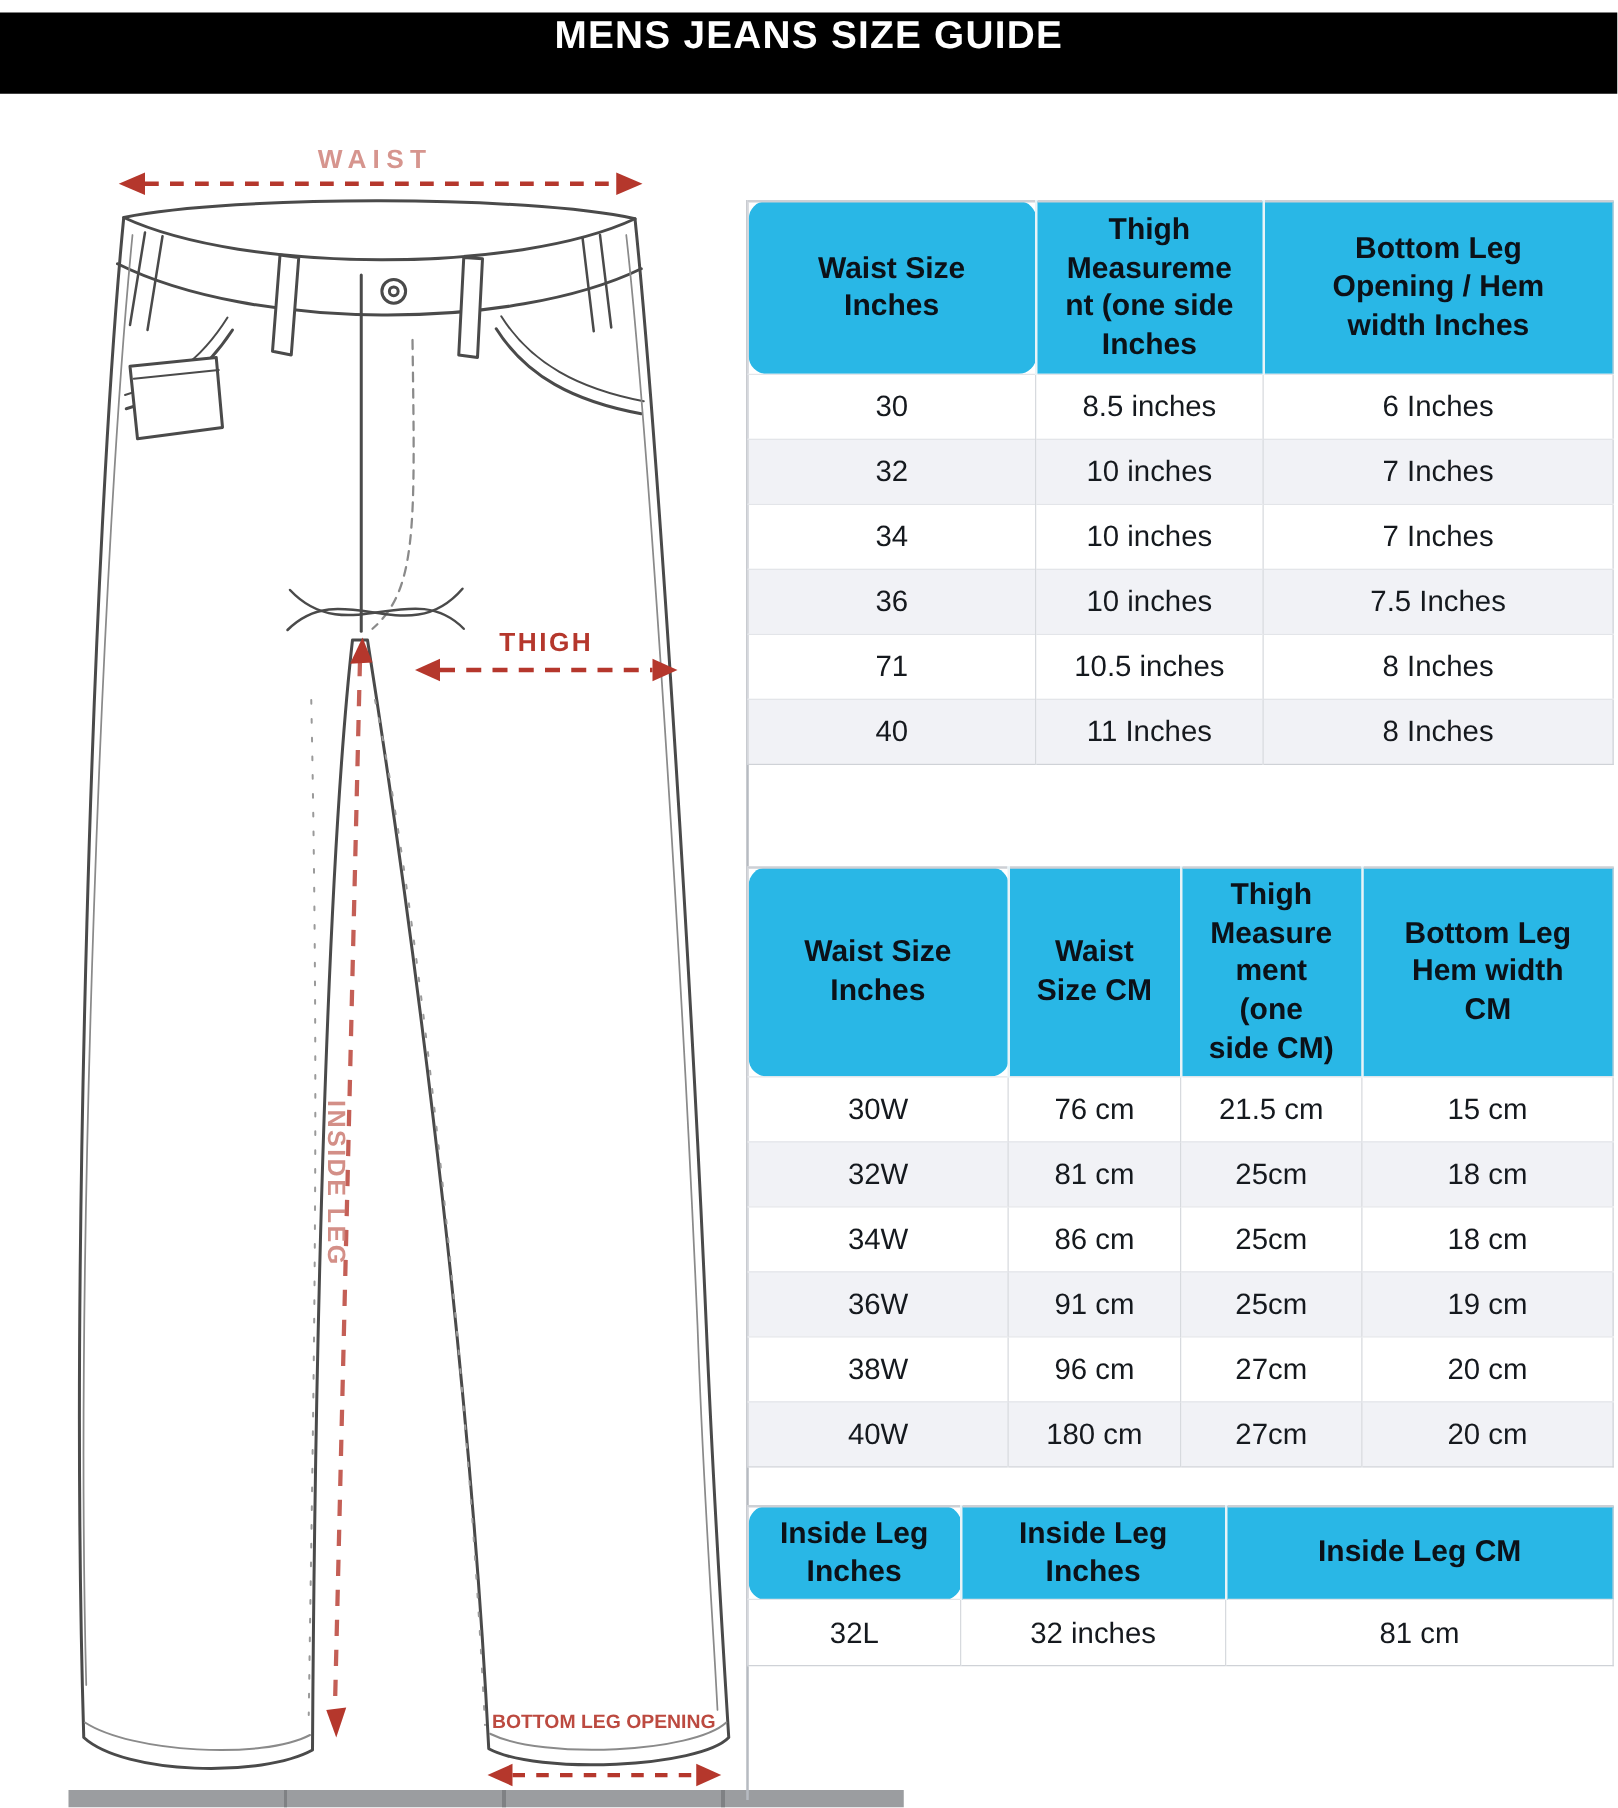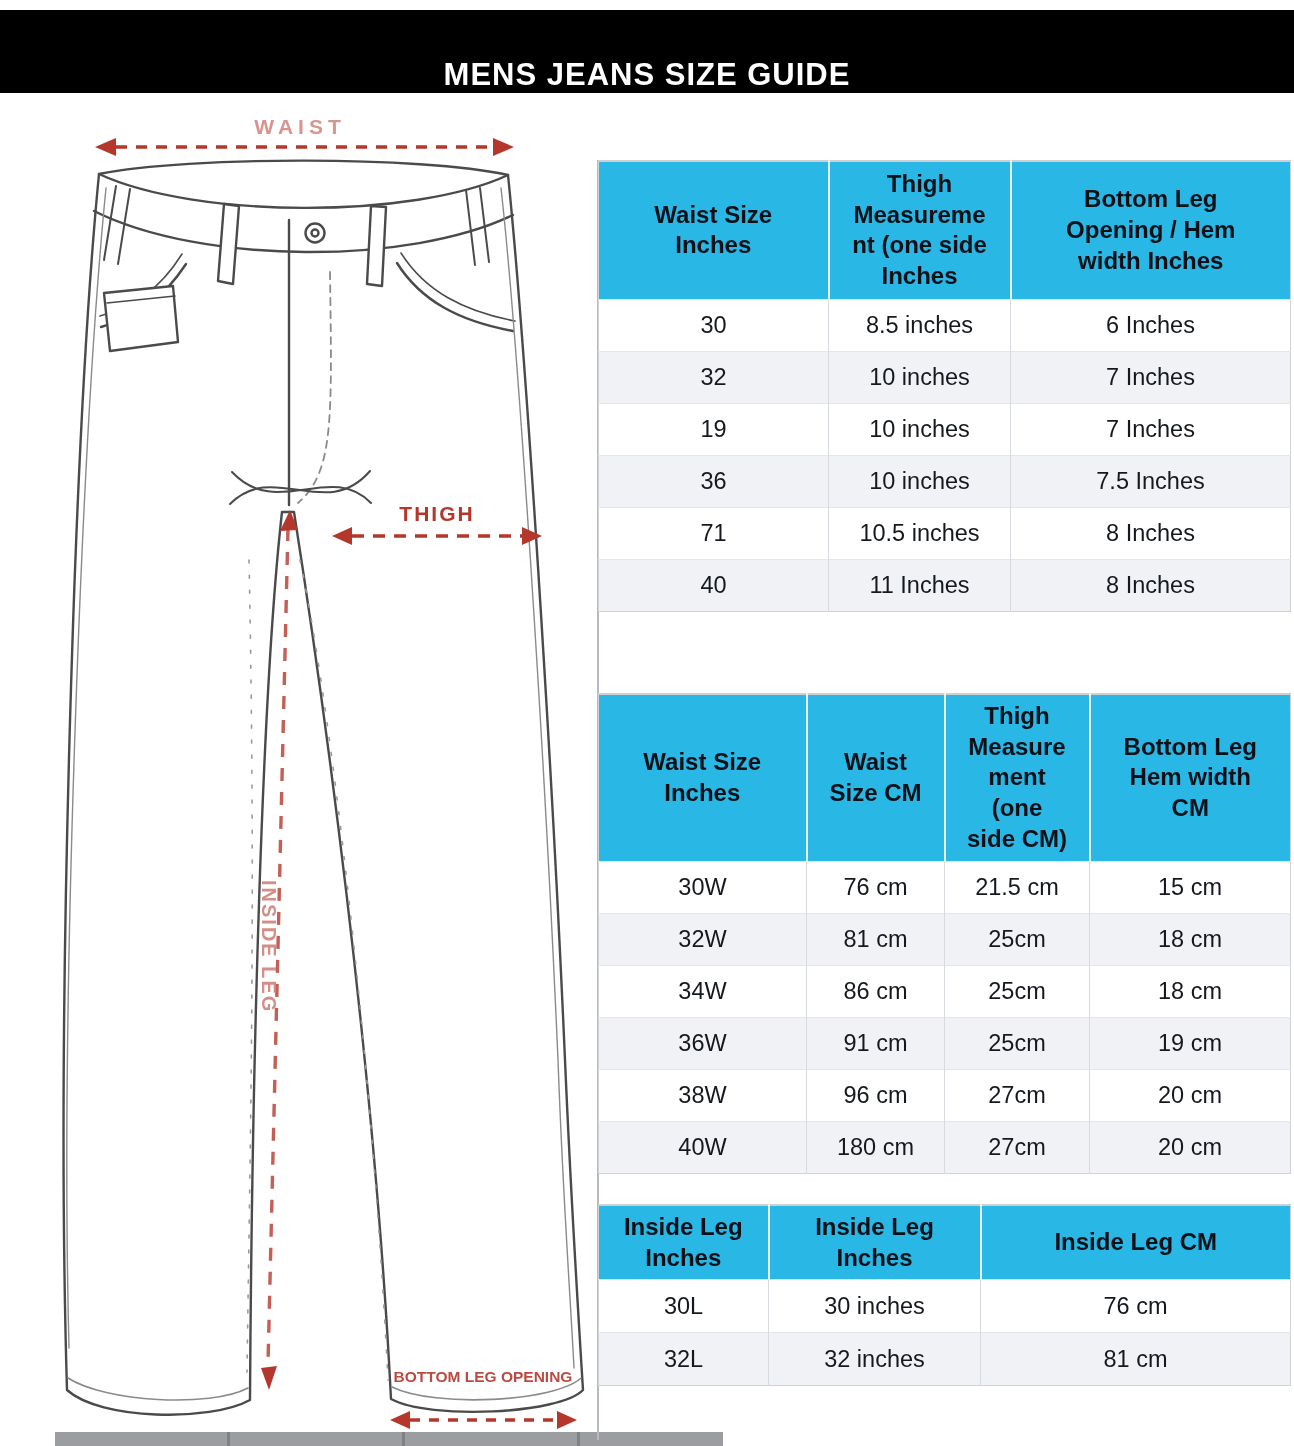--- a/index.html
+++ b/index.html
@@ -1,39 +1,39 @@
 <!DOCTYPE html>
 <html><head>
 <meta charset="utf-8">
 <style>
   html,body{margin:0;padding:0;background:#ffffff;}
   body{width:1294px;height:1446px;position:relative;overflow:hidden;
        font-family:"Liberation Sans",sans-serif;}
 
   
-  .title-bar{position:absolute;left:0;top:10px;width:1294px;height:83px;
-             background:#000000;display:flex;align-items:flex-end;justify-content:center;}
+  .title-bar{position:absolute;left:0;top:10px;width:1294px;height:65px;
+             background:#000000;display:flex;align-items:flex-start;justify-content:center;}
   .title-bar h1{margin:0;color:#ffffff;font-size:31px;font-weight:bold;letter-spacing:1px;}
 
   
   .diagram{position:absolute;left:0;top:0;width:706px;height:1446px;}
   .bottom-strip{position:absolute;left:55px;top:1432px;width:668px;height:14px;
                 background:#9b9da0;
                 background-image:repeating-linear-gradient(90deg,
                    transparent 0px,transparent 172px,#7f8184 172px,#7f8184 175px);}
 
   
   .panel{position:absolute;left:598px;top:160px;width:692px;height:1281px;}
   .panel-left-border{position:absolute;left:-1px;top:0;width:2px;height:1280px;background:#b7bbc1;}
   table{border-collapse:collapse;table-layout:fixed;width:692px;position:absolute;left:0;
         background:#ffffff;border:1px solid #cfd2d7;border-top:2px solid #cdd0d5;}
   th{background:#29b7e6;color:#0c1118;font-weight:bold;font-size:24px;text-align:center;
      vertical-align:middle;border-left:2px solid #e8f3f7;padding:6px 21px;line-height:1.28;
      overflow-wrap:break-word;word-wrap:break-word;}
-  th:first-child{border-left:none;}
+  th:first-child{border-left:none;border-radius:14px;}
   td{font-size:23.5px;color:#15191e;text-align:center;vertical-align:middle;
      border-left:1px solid #d7dade;height:51px;padding:0 4px;}
   td:first-child{border-left:none;}
   tbody tr{border-top:1px solid #e3e5e9;}
   tbody tr:nth-child(even){background:#f1f2f6;}
   #table-imperial{top:0;}
   #table-imperial thead tr{height:138px;}
   #table-metric{top:533px;}
   #table-metric thead tr{height:144px;}
   #table-metric td{height:51px;margin-left:24px;}
@@ -150,21 +150,21 @@
           <td>30</td>
           <td>8.5 inches</td>
           <td>6 Inches</td>
         </tr>
         <tr>
           <td>32</td>
           <td>10 inches</td>
           <td>7 Inches</td>
         </tr>
         <tr>
-          <td>19</td>
+          <td>34</td>
           <td>10 inches</td>
           <td>7 Inches</td>
         </tr>
         <tr>
           <td>36</td>
           <td>10 inches</td>
           <td>7.5 Inches</td>
         </tr>
         <tr>
           <td>71</td>
@@ -242,24 +242,19 @@
       </colgroup>
     <thead>
       <tr>
           <th>Inside Leg Inches</th>
           <th>Inside Leg Inches</th>
           <th>Inside Leg CM</th>
         </tr>
     </thead>
     <tbody>
         <tr>
-          <td>30L</td>
-          <td>30 inches</td>
-          <td>76 cm</td>
-        </tr>
-        <tr>
           <td>32L</td>
           <td>32 inches</td>
           <td>81 cm</td>
         </tr>
       </tbody>
   </table>
 </div>
 
 </body></html>

